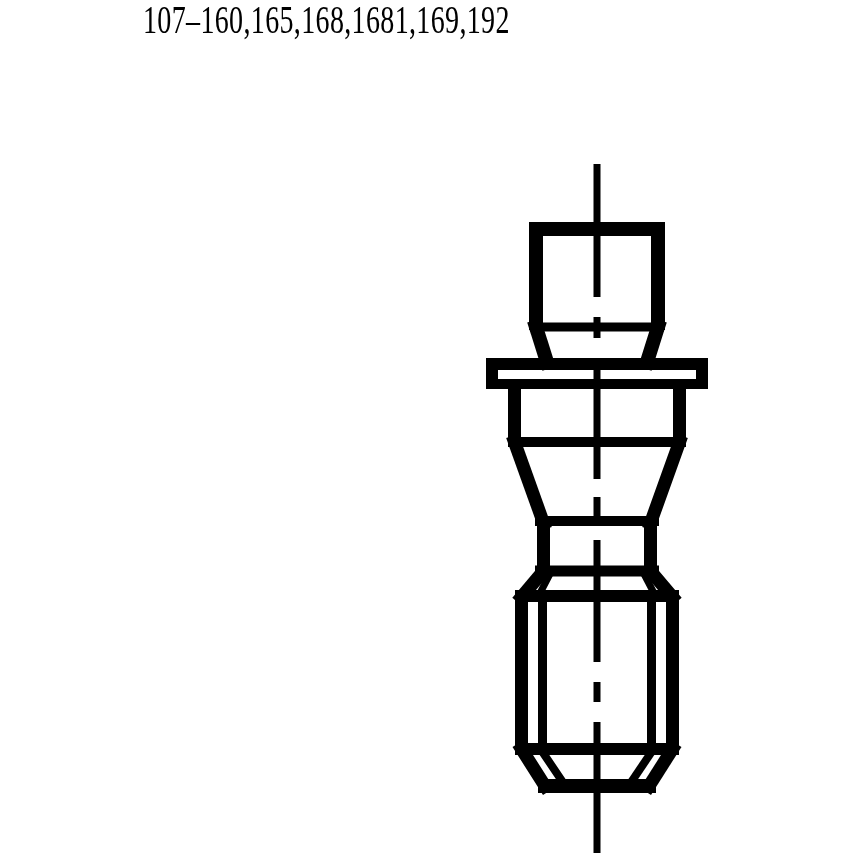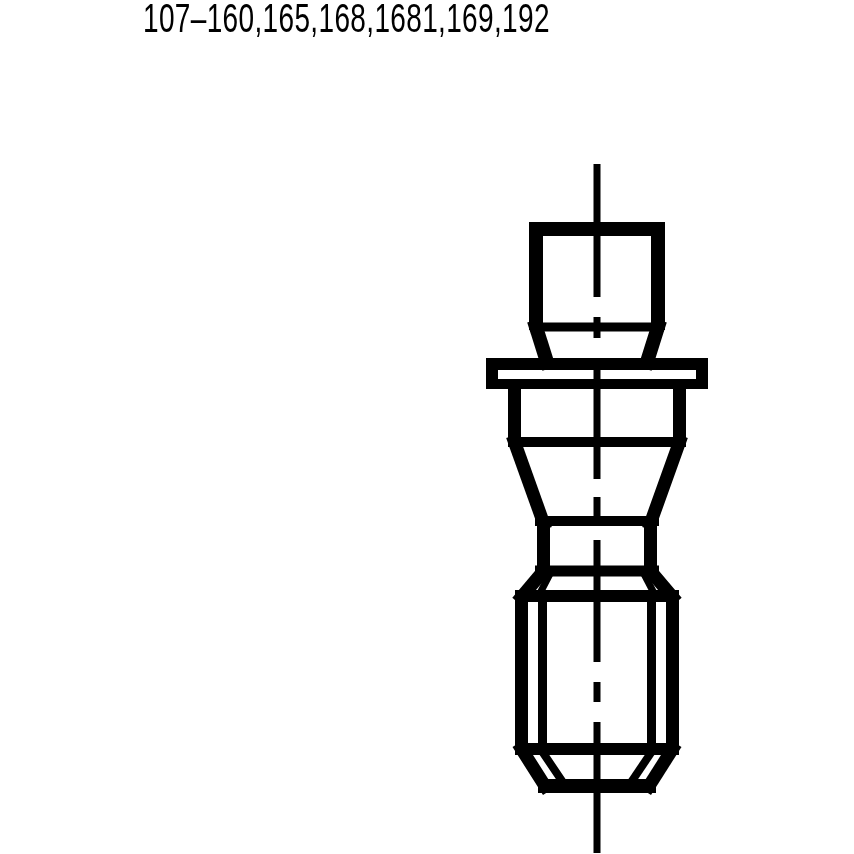--- a/index.html
+++ b/index.html
@@ -6,21 +6,21 @@
     margin: 0;
     padding: 0;
     background: #ffffff;
   }
   .page {
     position: relative;
     width: 854px;
     height: 854px;
     overflow: hidden;
     background: #ffffff;
-    font-family: Liberation Sans, sans-serif;
+    font-family: Liberation Serif, serif;
   }
   .part-number {
     position: absolute;
     left: 143px;
     top: -4px;
     font-size: 40px;
     font-weight: 400;
     letter-spacing: 0.5px;
     color: #000000;
     transform: scaleX(0.70);

